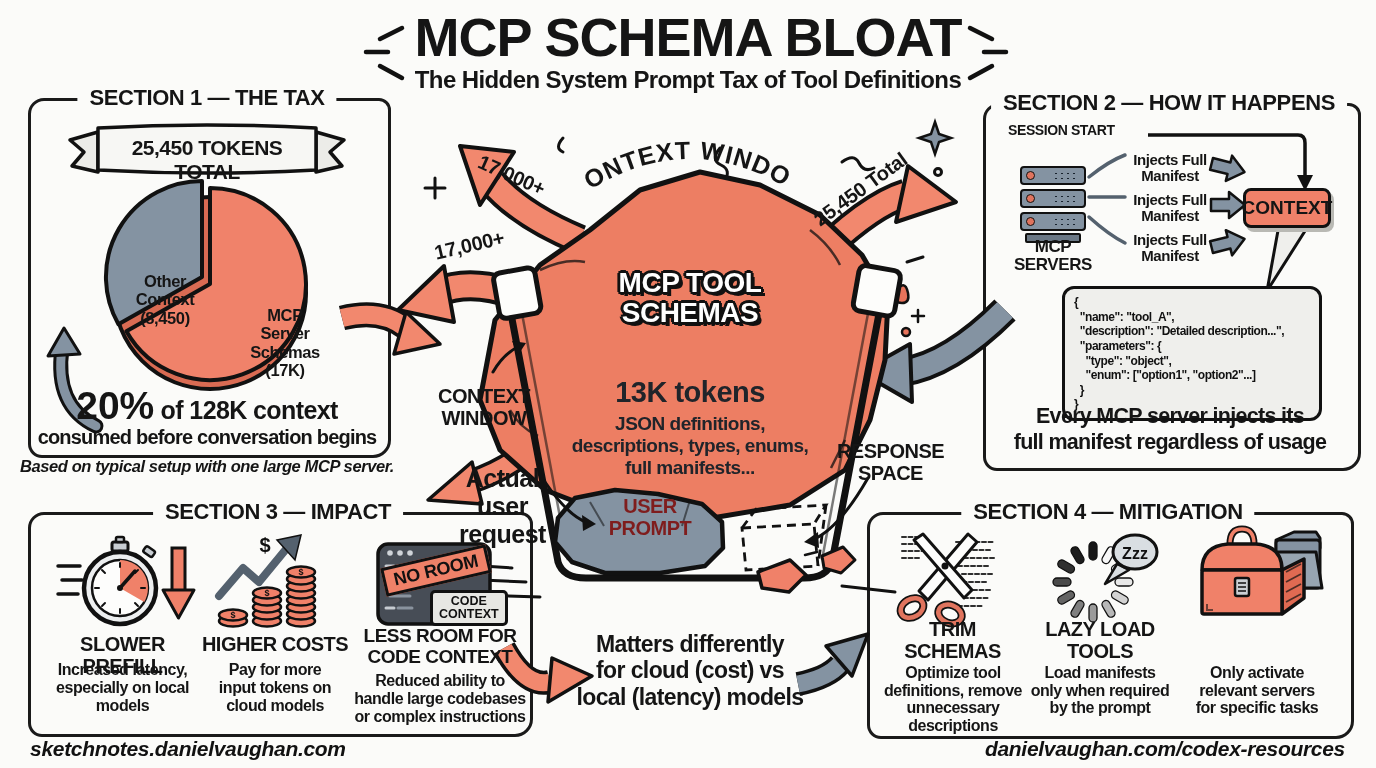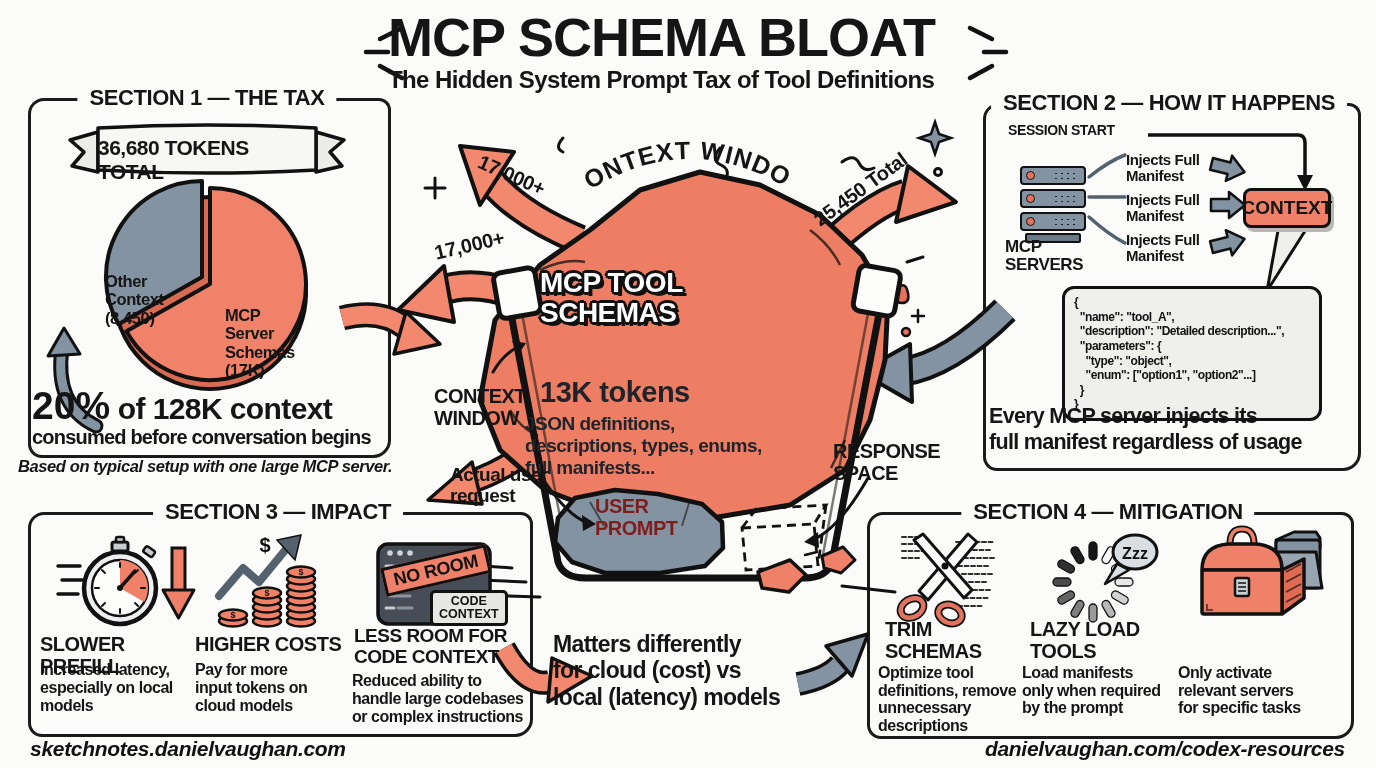--- a/index.html
+++ b/index.html
@@ -1,20 +1,20 @@
 <!DOCTYPE html>
 <html><head>
 <meta charset="utf-8">
 <style>
   html,body{margin:0;padding:0;background:#e8e8e8}
   #canvas{position:relative;width:1376px;height:768px;background:#FBFBF9;overflow:hidden;
           font-family:"Liberation Sans",sans-serif;color:#151515}
   .abs{position:absolute}
   .pre{white-space:pre-line}
-  .ctr{text-align:left}
+  .ctr{text-align:center}
   .b{font-weight:bold}
   svg.abs{overflow:visible;pointer-events:none}
   .box{position:absolute;border:3.5px solid #1a1a1a;border-radius:16px 12px 18px 14px}
   .sec-title{position:absolute;background:#FBFBF9;padding:0 12px;font-weight:bold;font-size:22px;
              letter-spacing:-0.4px;white-space:nowrap;transform:translate(-50%,-58%)}
   .h-item{font-weight:bold;font-size:20px;letter-spacing:-0.5px;line-height:1.08}
   .b-item{font-weight:bold;font-size:16px;letter-spacing:-0.45px;line-height:1.14}
   .arr-lab{position:absolute;font-weight:bold;font-size:20px;letter-spacing:-0.3px}
   .outline-txt{color:#fff;text-shadow:3px 0 #111,-3px 0 #111,0 3px #111,0 -3px #111,
                2px 2px #111,-2px -2px #111,2px -2px #111,-2px 2px #111,4px 4px 0 #111}
@@ -392,48 +392,48 @@
   </svg>
 
   <div class="abs ctr" style="left:388px;top:6px;width:600px;font-weight:bold;font-size:54px;letter-spacing:-1px">MCP SCHEMA BLOAT</div>
   <div class="abs ctr" style="left:388px;top:66px;width:600px;font-weight:bold;font-size:24px;letter-spacing:-0.6px">The Hidden System Prompt Tax of Tool Definitions</div>
 
   <div class="sec-title" style="left:207px;top:100px">SECTION 1 — THE TAX</div>
   <div class="sec-title" style="left:1169px;top:105px">SECTION 2 — HOW IT HAPPENS</div>
   <div class="sec-title" style="left:278px;top:514px">SECTION 3 — IMPACT</div>
   <div class="sec-title" style="left:1108px;top:514px">SECTION 4 — MITIGATION</div>
 
-  <div class="abs ctr b" style="left:98px;top:136px;width:218px;font-size:21px;letter-spacing:-0.5px">36,680 TOKENS TOTAL</div>
+  <div class="abs ctr b" style="left:98px;top:136px;width:218px;font-size:21px;letter-spacing:-0.5px">25,450 TOKENS TOTAL</div>
   <div class="abs ctr b pre" style="left:105px;top:272px;width:120px;font-size:16.5px;line-height:1.12;letter-spacing:-0.4px">Other
 Context
 (8,450)</div>
   <div class="abs ctr b pre" style="left:225px;top:306px;width:120px;font-size:16.5px;line-height:1.12;letter-spacing:-0.4px">MCP
 Server
 Schemas
 (17K)</div>
   <div class="abs ctr" style="left:32px;top:384px;width:350px">
-    <span class="b" style="font-size:39px">20%</span><span class="b" style="font-size:30px;letter-spacing:-0.6px"> of 128K context</span>
+    <span class="b" style="font-size:39px">20%</span><span class="b" style="font-size:25px;letter-spacing:-0.6px"> of 128K context</span>
     <div class="b" style="font-size:20px;letter-spacing:-0.8px;margin-top:-2px">consumed before conversation begins</div>
   </div>
   <div class="abs ctr b" style="left:18px;top:457px;width:378px;font-style:italic;font-size:16.5px;letter-spacing:-0.4px">Based on typical setup with one large MCP server.</div>
 
   <div class="arr-lab" style="left:476px;top:164px;transform:rotate(24deg)">17,000+</div>
   <div class="arr-lab" style="left:434px;top:234px;transform:rotate(-13deg)">17,000+</div>
   <div class="arr-lab" style="left:806px;top:178px;transform:rotate(-36deg)">25,450 Total</div>
 
   <div class="abs ctr pre outline-txt" style="left:540px;top:268px;width:300px;font-weight:bold;font-size:28px;line-height:1.07;letter-spacing:-0.5px">MCP TOOL
 SCHEMAS</div>
   <div class="abs ctr b" style="left:540px;top:376px;width:300px;font-size:29px;letter-spacing:-0.5px;color:#20242a">13K tokens</div>
   <div class="abs ctr b pre" style="left:525px;top:413px;width:330px;font-size:19px;line-height:1.17;letter-spacing:-0.5px;color:#20242a">JSON definitions,
 descriptions, types, enums,
 full manifests...</div>
 
   <div class="abs ctr b pre" style="left:434px;top:385px;width:100px;font-size:20px;line-height:1.1;letter-spacing:-0.5px">CONTEXT
 WINDOW</div>
-  <div class="abs ctr b pre" style="left:450px;top:464px;width:105px;font-size:19px;line-height:1.12;letter-spacing:-0.5px">Actual user
+  <div class="abs ctr b pre" style="left:450px;top:464px;width:105px;font-size:25px;line-height:1.12;letter-spacing:-0.5px">Actual user
 request</div>
   <div class="abs ctr b pre" style="left:595px;top:495px;width:110px;font-size:20px;line-height:1.1;letter-spacing:-0.5px;color:#7f1d1d">USER
 PROMPT</div>
   <div class="abs ctr b pre" style="left:833px;top:440px;width:115px;font-size:20px;line-height:1.12;letter-spacing:-0.5px">RESPONSE
 SPACE</div>
 
   <div class="abs b" style="left:1008px;top:122px;font-size:14px;letter-spacing:-0.4px">SESSION START</div>
   <div class="abs ctr b pre" style="left:1005px;top:238px;width:96px;font-size:17px;line-height:1.08;letter-spacing:-0.4px">MCP
 SERVERS</div>
   <div class="abs ctr b pre" style="left:1126px;top:152px;width:88px;font-size:15px;line-height:1.08;letter-spacing:-0.4px">Injects Full

